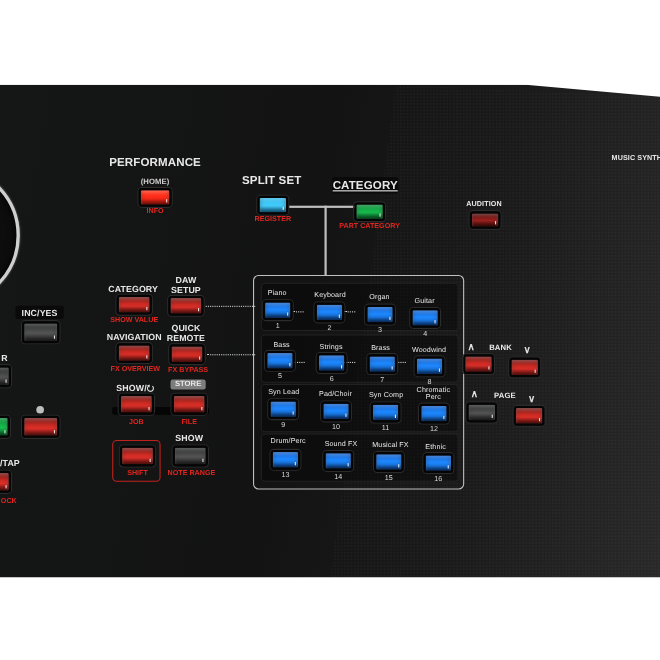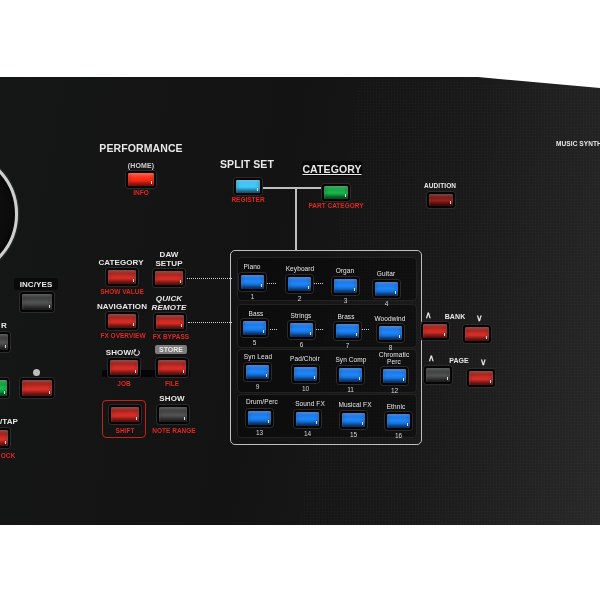--- a/index.html
+++ b/index.html
@@ -123,21 +123,21 @@
   <span>DAW</span><br>
   <span>SETUP</span>
 </div>
 <div class="btn red" style="left:153px;top:269px;width:32px;height:18px;"></div>
 <div class="dots" style="left:187px;top:278px;width:45px;"></div>
 
 <div class="lbl" style="left:94px;top:302px;width:56px;">NAVIGATION</div>
 <div class="btn red" style="left:106px;top:312px;width:32px;height:18px;"></div>
 <div class="red-lbl" style="left:92px;top:332px;width:62px;">FX OVERVIEW</div>
 
-<div class="lbl" style="left:148px;top:294px;width:42px;line-height:9px;font-style:italic;">
+<div class="lbl" style="left:148px;top:294px;width:42px;line-height:9px;">
   <span>QUICK</span><br>
   <span>REMOTE</span>
 </div>
 <div class="btn red" style="left:154px;top:313px;width:32px;height:18px;"></div>
 <div class="red-lbl" style="left:146px;top:333px;width:50px;">FX BYPASS</div>
 <div class="dots" style="left:188px;top:322px;width:44px;"></div>
 
 <div class="lbl" style="left:100px;top:346px;width:46px;">SHOW/⭮</div>
 <div class="store-tag" style="left:155px;top:345px;width:32px;">STORE</div>
 <div style="position:absolute;left:102px;top:370px;width:88px;height:7px;background:#050505;border-radius:2px;"></div>

